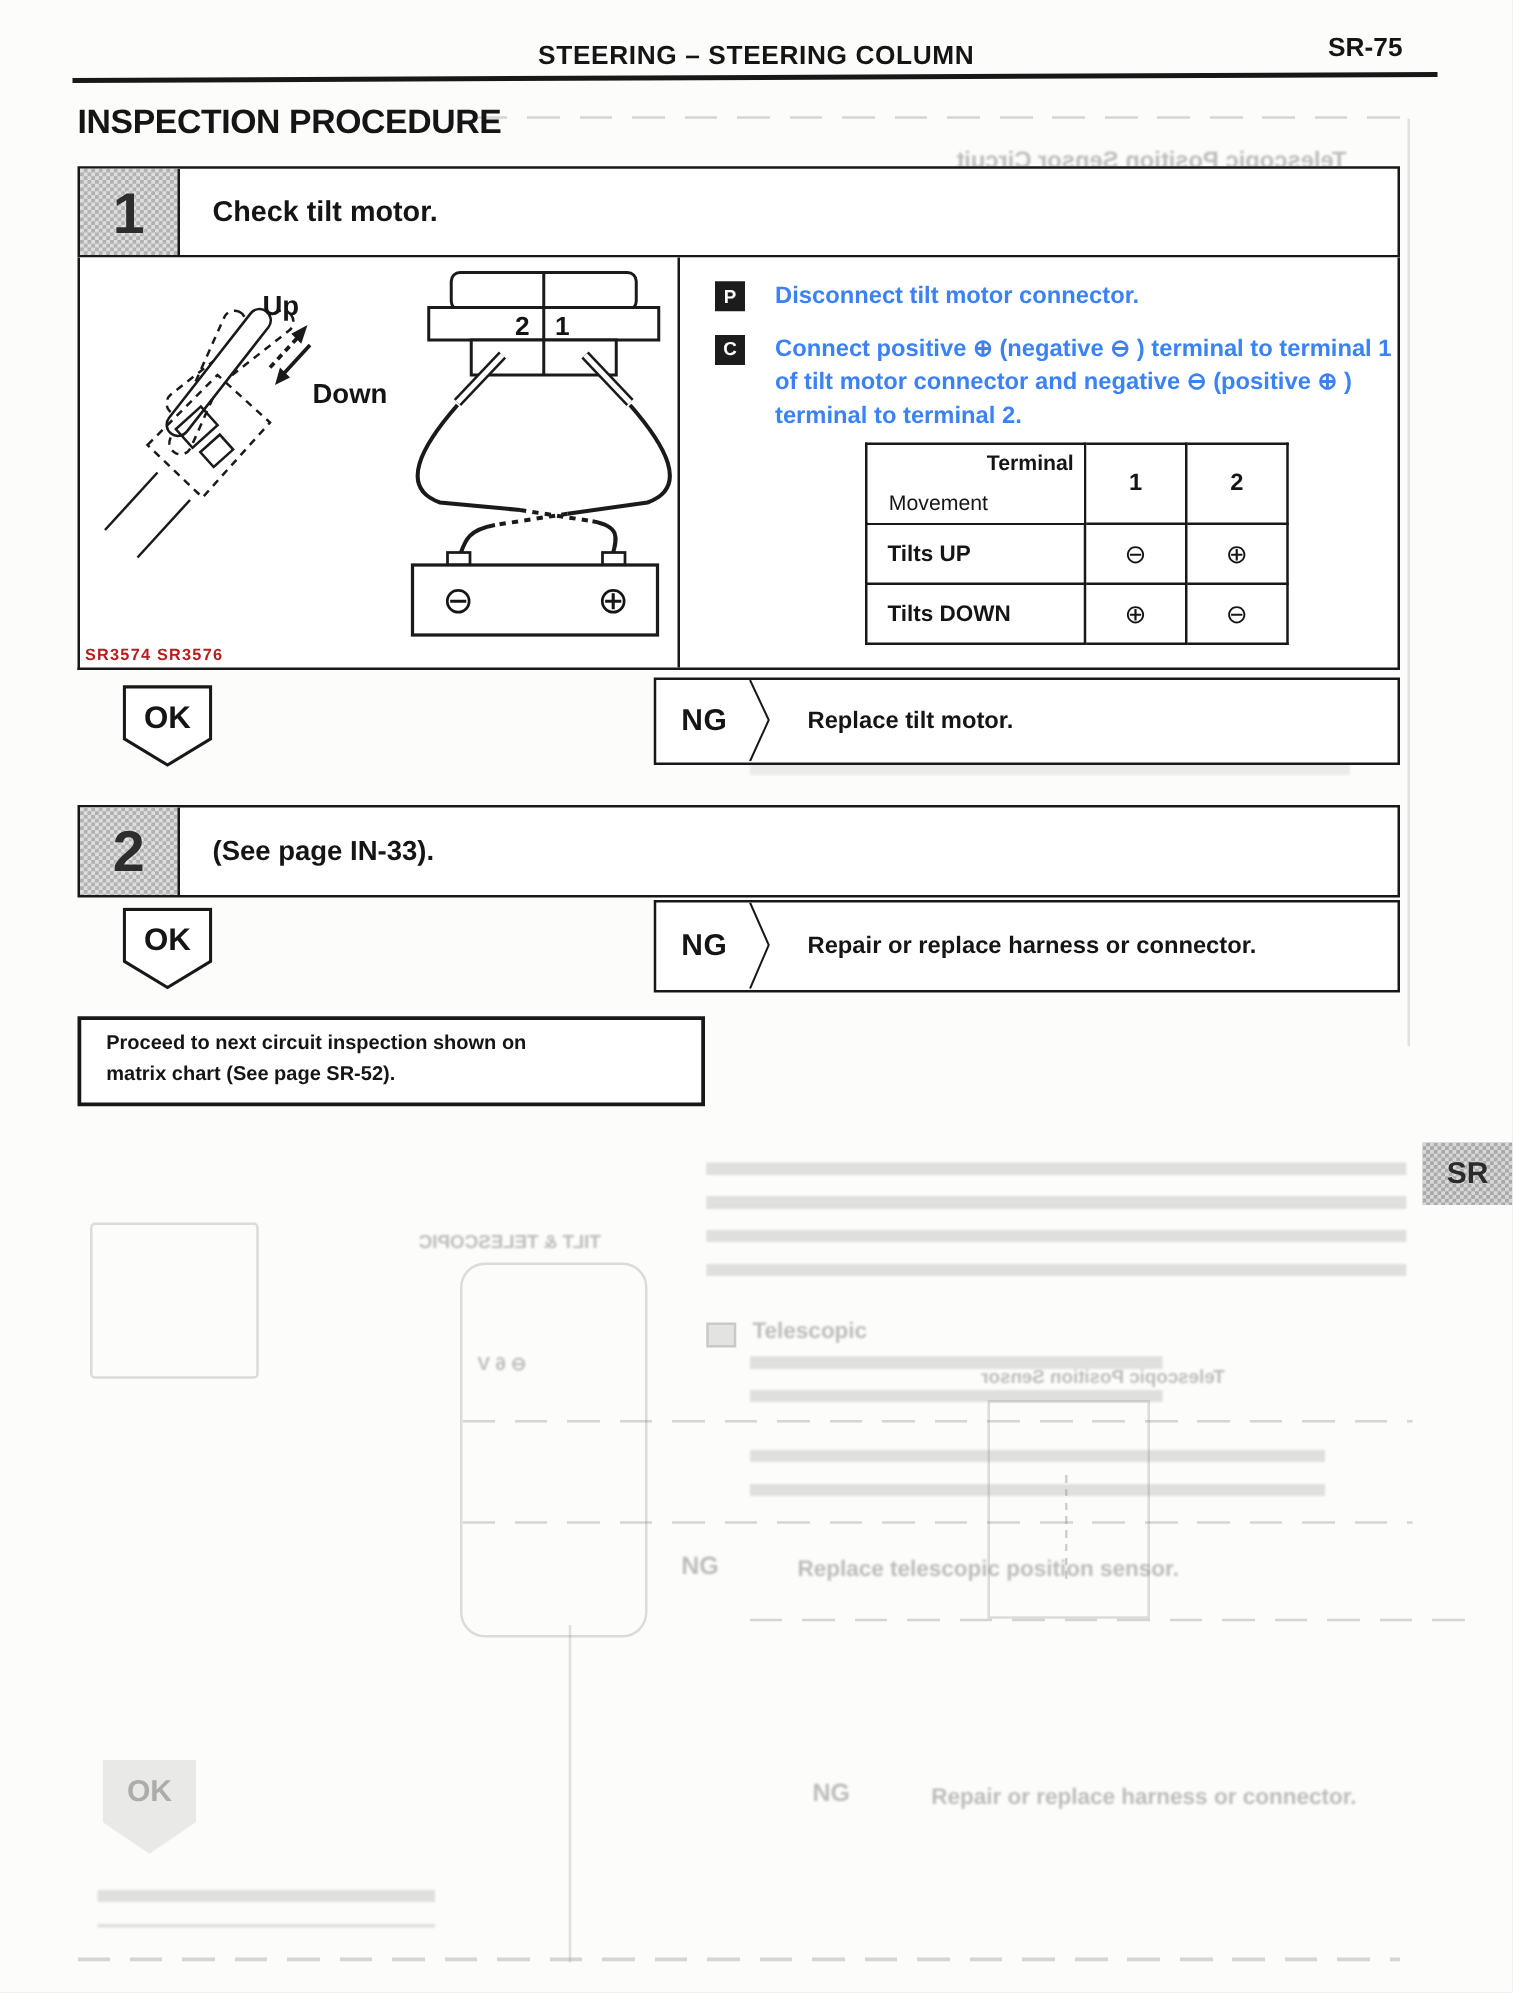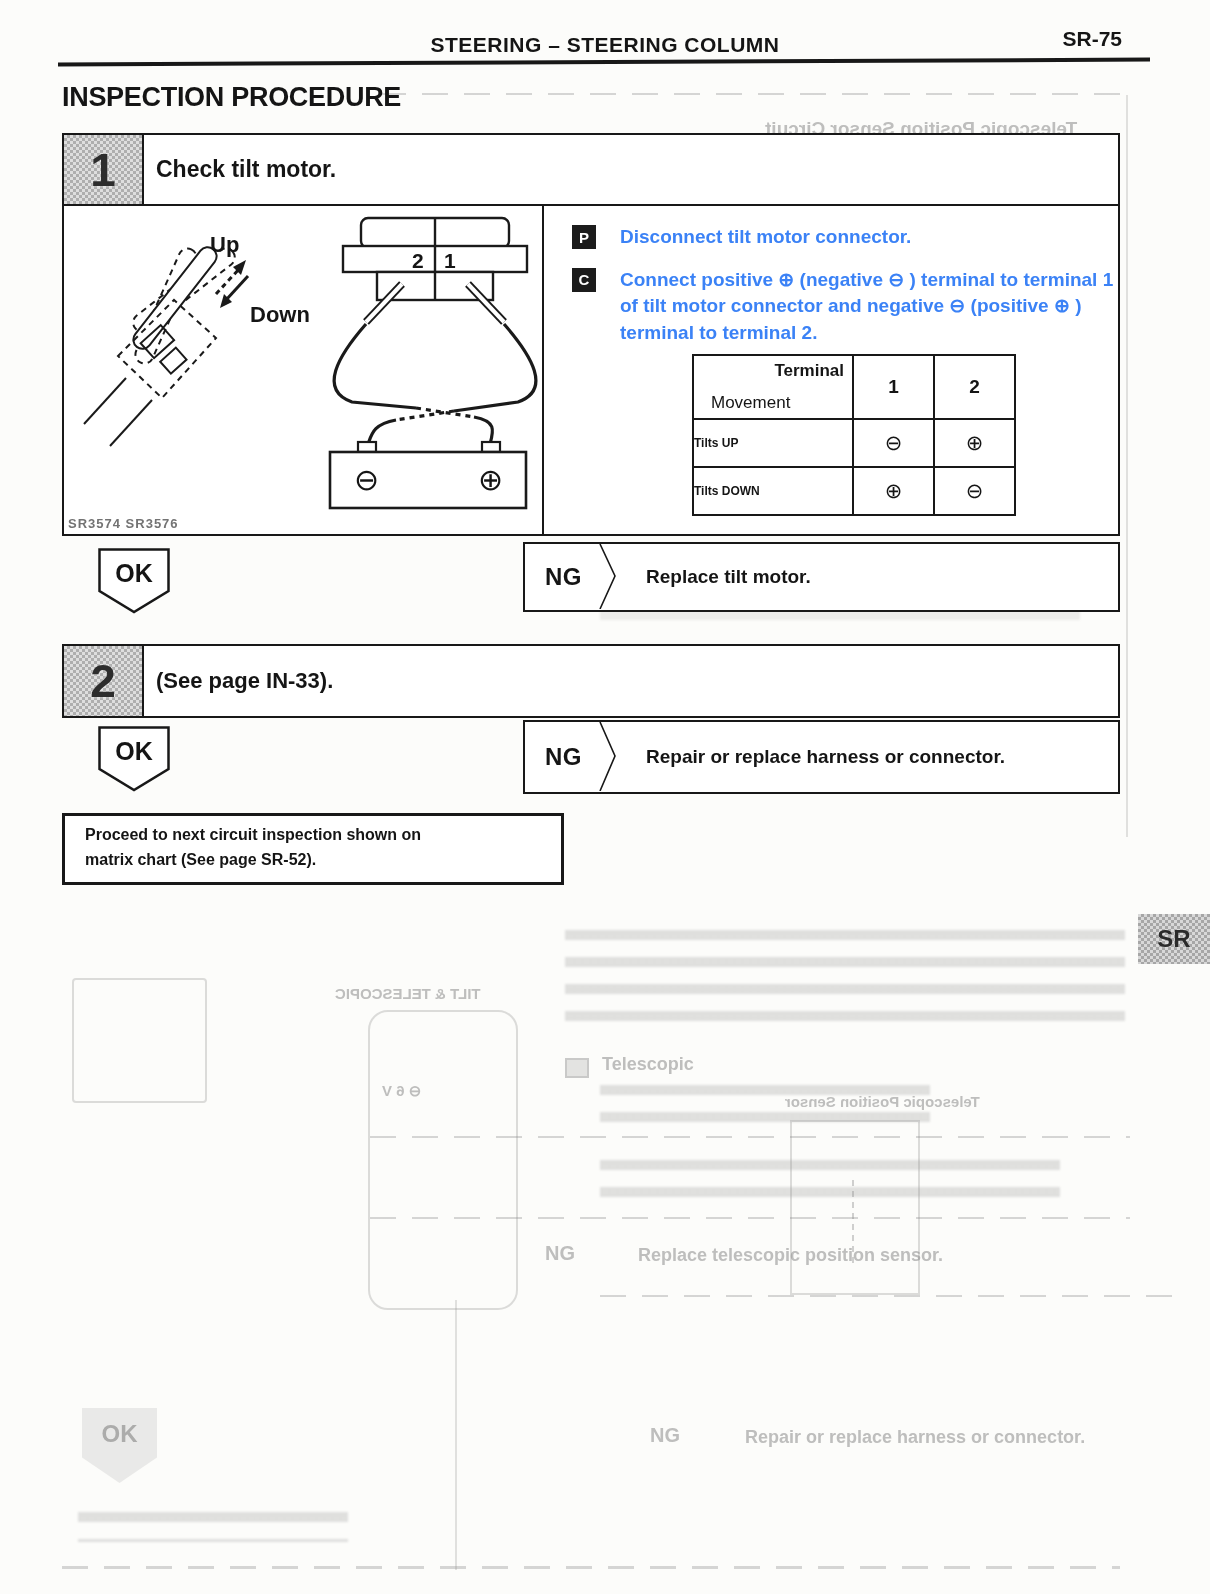--- a/index.html
+++ b/index.html
@@ -19,38 +19,38 @@
   .numblock{
     width:78px; flex:0 0 78px; display:flex; align-items:center; justify-content:center;
     background-color:#dedede;
     background-image:
       linear-gradient(45deg,#aeaeae 25%,transparent 25%,transparent 75%,#aeaeae 75%),
       linear-gradient(45deg,#aeaeae 25%,transparent 25%,transparent 75%,#aeaeae 75%);
     background-position:0 0,3px 3px; background-size:6px 6px;
     border-right:2.5px solid #181818;
   }
   .numblock span{font-size:46px; font-weight:700; color:#2d2d2d; text-shadow:0 0 3px rgba(255,255,255,.65);}
-  .steptitle{display:flex; flex-direction:column; justify-content:center; padding-left:12px; font-size:23px; font-weight:700; line-height:1.25;}
+  .steptitle{display:flex; flex-direction:column; justify-content:center; padding-left:26px; font-size:23px; font-weight:700; line-height:1.25;}
   
   .body1{left:62px; top:206px; width:1058px; height:330px; border:2.5px solid #181818; border-top:none; box-sizing:border-box; background:#fff; display:flex;}
   .figcell{position:relative; width:480px; flex:0 0 480px; border-right:2.5px solid #181818; box-sizing:border-box;}
-  .figcap{position:absolute; left:4px; bottom:3px; font-size:13px; font-weight:700; letter-spacing:1px; color:#737373;}
+  .figcap{position:absolute; left:4px; bottom:3px; font-size:13px; font-weight:700; letter-spacing:1px; color:#b91c1c;}
   .instcell{position:relative; flex:1 1 auto; padding:18px 0 0 28px; box-sizing:border-box;}
   .instrow{display:flex; align-items:flex-start; margin-bottom:16px;}
   .badge{flex:0 0 24px; width:24px; height:24px; background:#1c1c1c; color:#fff; font-size:15px; font-weight:700; display:flex; align-items:center; justify-content:center; margin-top:1px;}
   .insttext{margin:0 14px 0 24px; width:496px; font-size:19px; font-weight:700; line-height:1.4; color:#3b82f6;}
   
   .ttable{position:absolute; left:148px; top:148px; border-collapse:collapse;}
   .ttable td{border:2.5px solid #181818; background:#fff;}
   .corner{position:relative; width:156px; height:60px;
     background-image:linear-gradient(to bottom right, transparent calc(50% - 1.2px), #181818 calc(50% - 1.2px), #181818 calc(50% + 1.2px), transparent calc(50% + 1.2px));}
   .corner .ct{position:absolute; top:5px; right:8px; font-size:17px; font-weight:700;}
   .corner .cb{position:absolute; bottom:5px; left:17px; font-size:17px; font-weight:400;}
   .tcol{width:77px; text-align:center; font-size:19px; font-weight:700;}
-  .trowlab{width:156px; font-size:12px; font-weight:700; padding-left:0; height:44px;}
+  .trowlab{width:156px; font-size:18px; font-weight:700; padding-left:16px; height:44px;}
   .tsym{text-align:center; font-size:21px; font-weight:400;}
   
   .okwrap{width:72px; height:66px;}
   .ngbox{border:2.5px solid #181818; background:#fff; box-sizing:border-box; display:flex; align-items:center;}
   .nglabel{font-size:24px; font-weight:700; margin-left:20px; letter-spacing:.5px;}
   .ngchev{margin-left:14px; align-self:stretch;}
   .ngtext{font-size:19px; font-weight:700; margin-left:26px;}
   
   .proceed{left:62px; top:813px; width:502px; height:72px; border:3px solid #181818; box-sizing:border-box; background:#fff;
     font-size:16px; font-weight:700; line-height:1.55; padding:7px 0 0 20px;}

